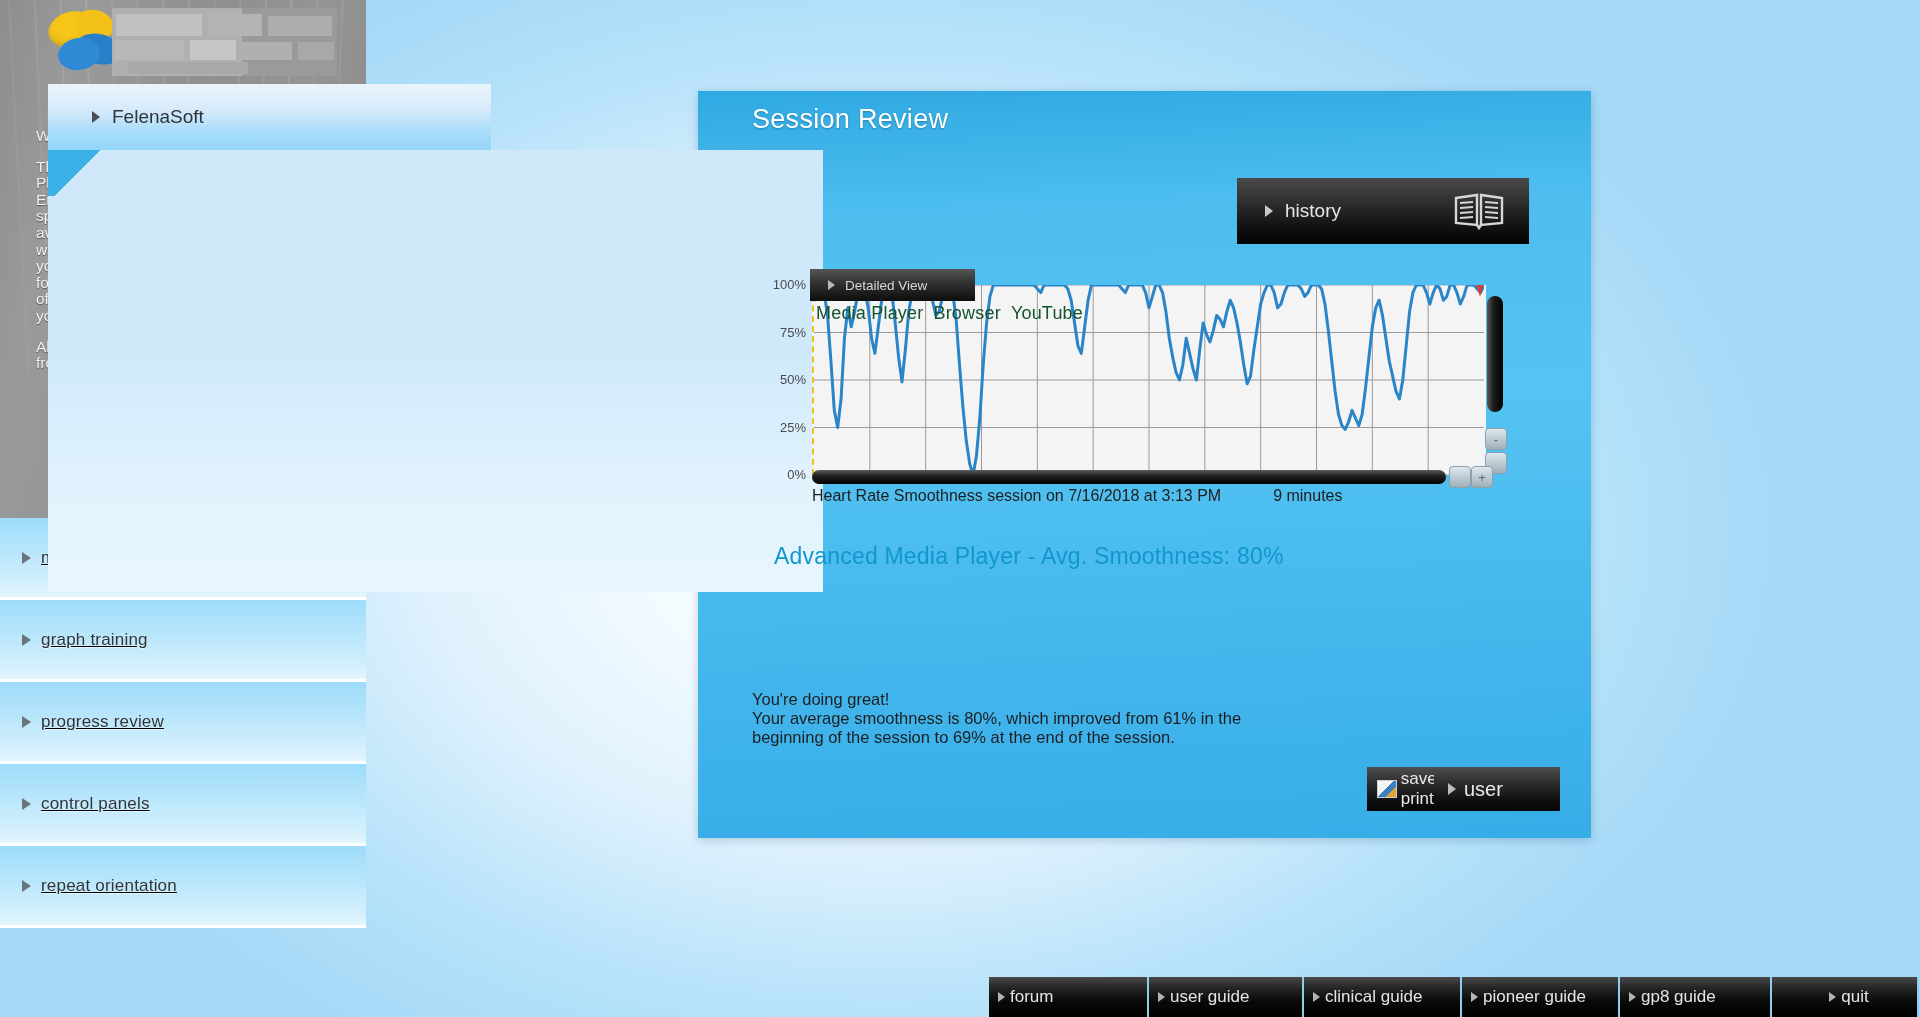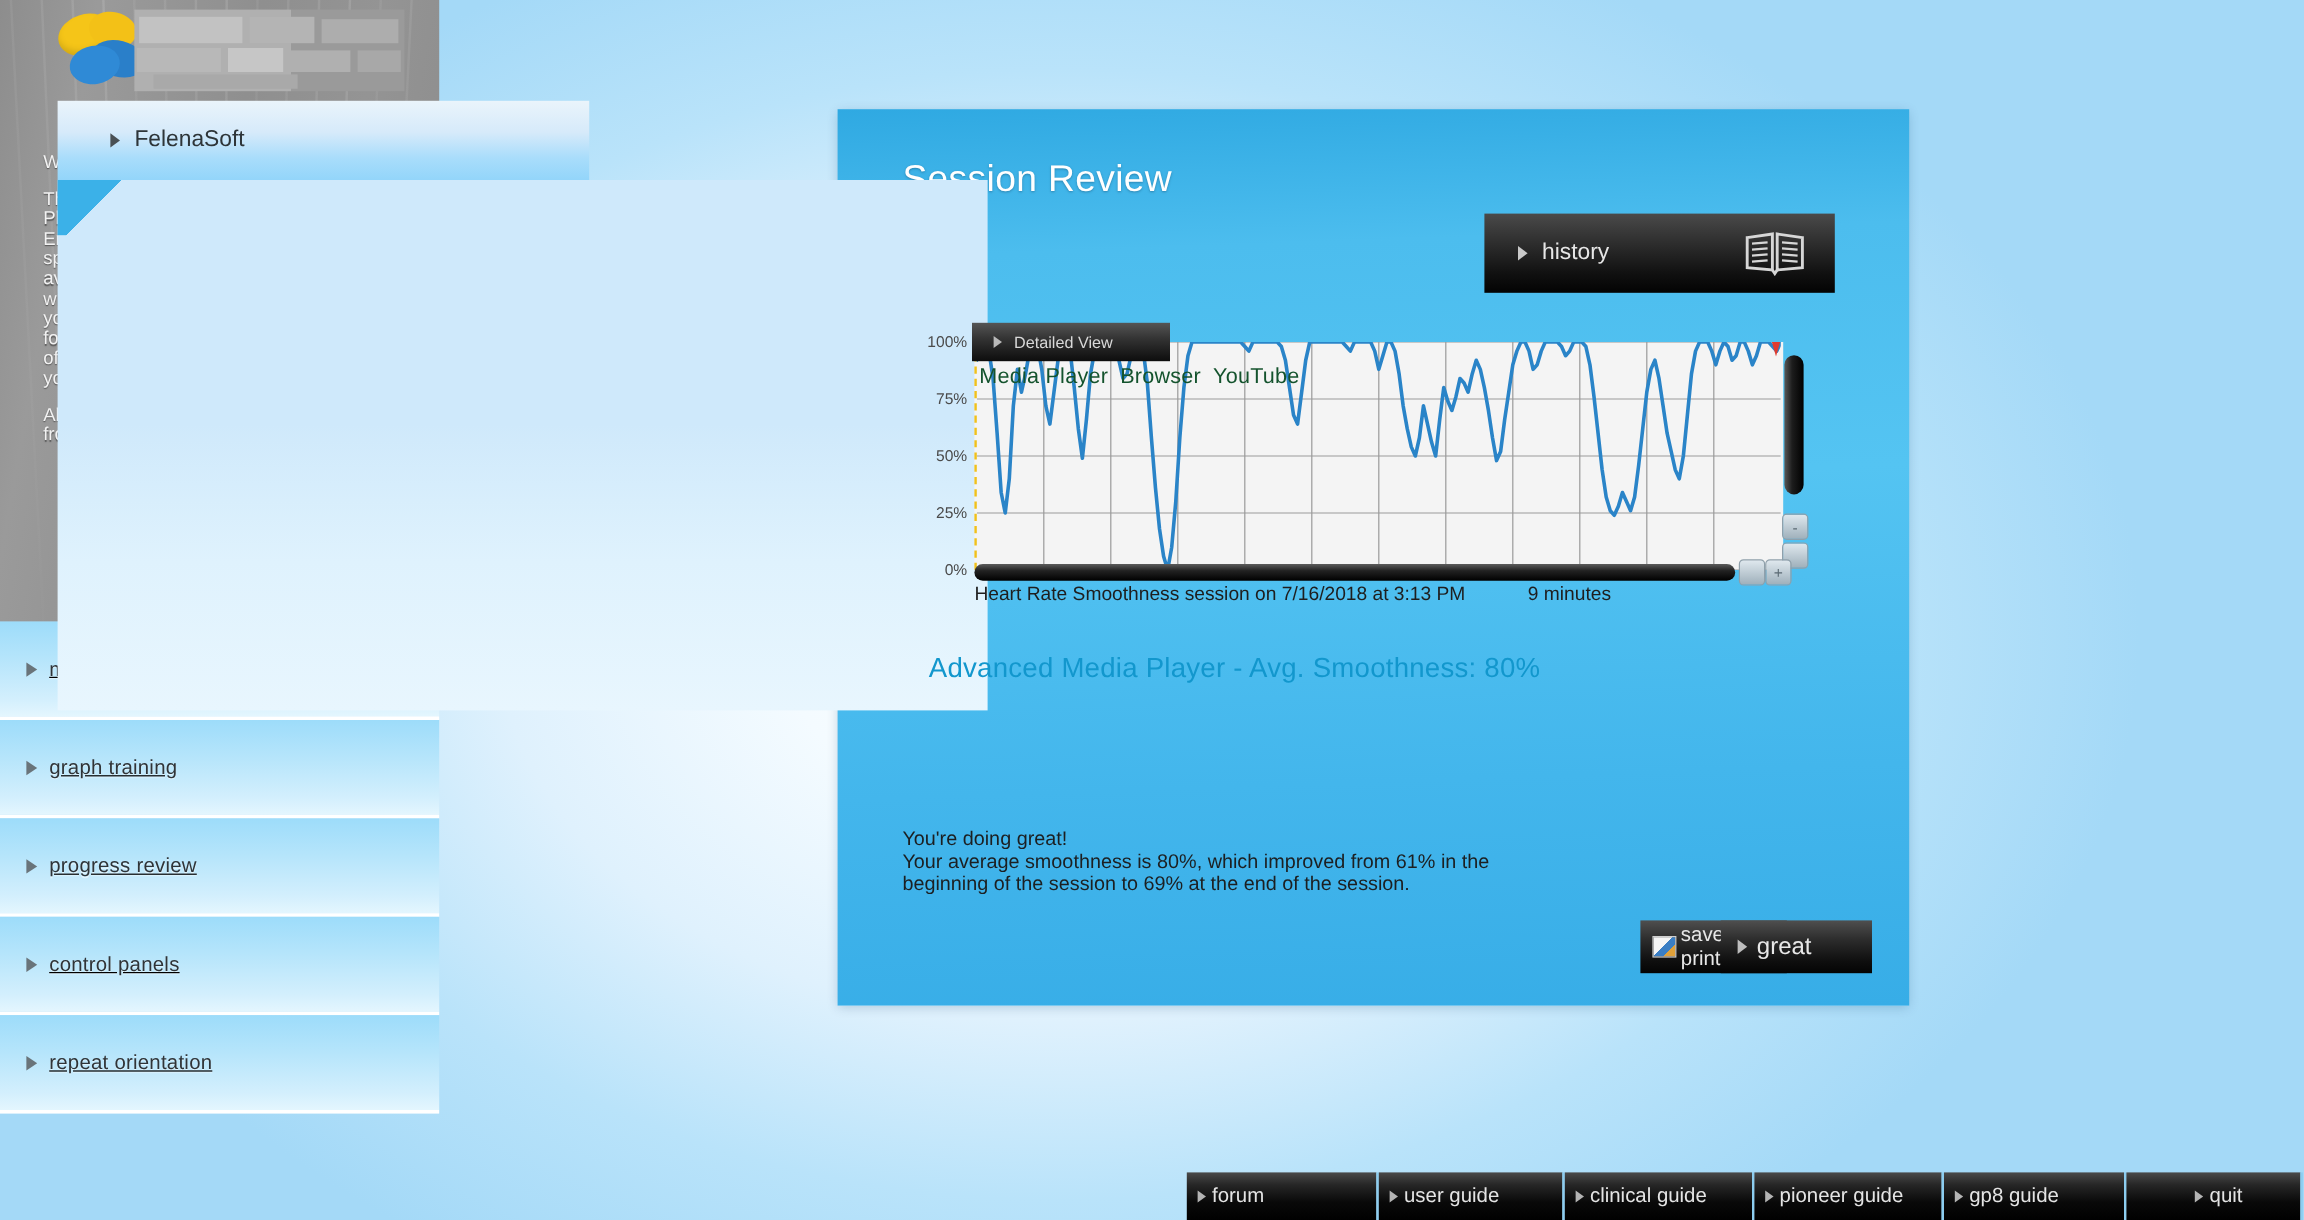--- a/index.html
+++ b/index.html
@@ -58,21 +58,21 @@
     color:#2f3438;font-size:17px;letter-spacing:.2px;
     text-shadow:0 1px 0 rgba(255,255,255,.5);
   }
   
   #card{
     position:absolute;left:698px;top:91px;width:893px;height:747px;
     background:linear-gradient(178deg,#2fa9e2 0%,#4cbdee 16%,#54c4f2 42%,#43b6ec 74%,#37ade7 100%);
     box-shadow:0 2px 9px rgba(0,60,100,.22);
   }
   #card-title{
-    position:absolute;left:54px;top:40px;color:#ffffff;font-size:31px;
+    position:absolute;left:54px;top:13px;color:#ffffff;font-size:27px;
     text-shadow:0 1px 2px rgba(0,40,70,.35);letter-spacing:.3px;
   }
   #tab-user{
     position:absolute;left:48px;top:84px;width:443px;height:66px;
     background:linear-gradient(180deg,#eaf4fb 0%,#d6eafa 40%,#a9ddfb 72%,#93d5fa 100%);
     display:flex;align-items:center;
   }
   #tab-user .arrow{
     width:0;height:0;margin-left:44px;margin-right:12px;
     border-left:8px solid #4a5054;border-top:6px solid transparent;border-bottom:6px solid transparent;
@@ -345,21 +345,21 @@
   <div>Your average smoothness is 80%, which improved from 61% in the</div>
   <div>beginning of the session to 69% at the end of the session.</div>
 </div>
 
 <div id="btn-save">
   <span class="pico"></span>
   <span class="lbl">save &amp; print</span>
 </div>
 <div id="btn-back">
   <span class="arrow"></span>
-  <span class="lbl">great</span>
+  <span class="lbl">user</span>
 </div>
 
 <div id="bottombar">
     <div class="bb" style="width: 160px;">
       <span class="arrow"></span>
       <span class="lbl">forum</span>
     </div>
     <div class="bb" style="width: 155px;">
       <span class="arrow"></span>
       <span class="lbl">user guide</span>

